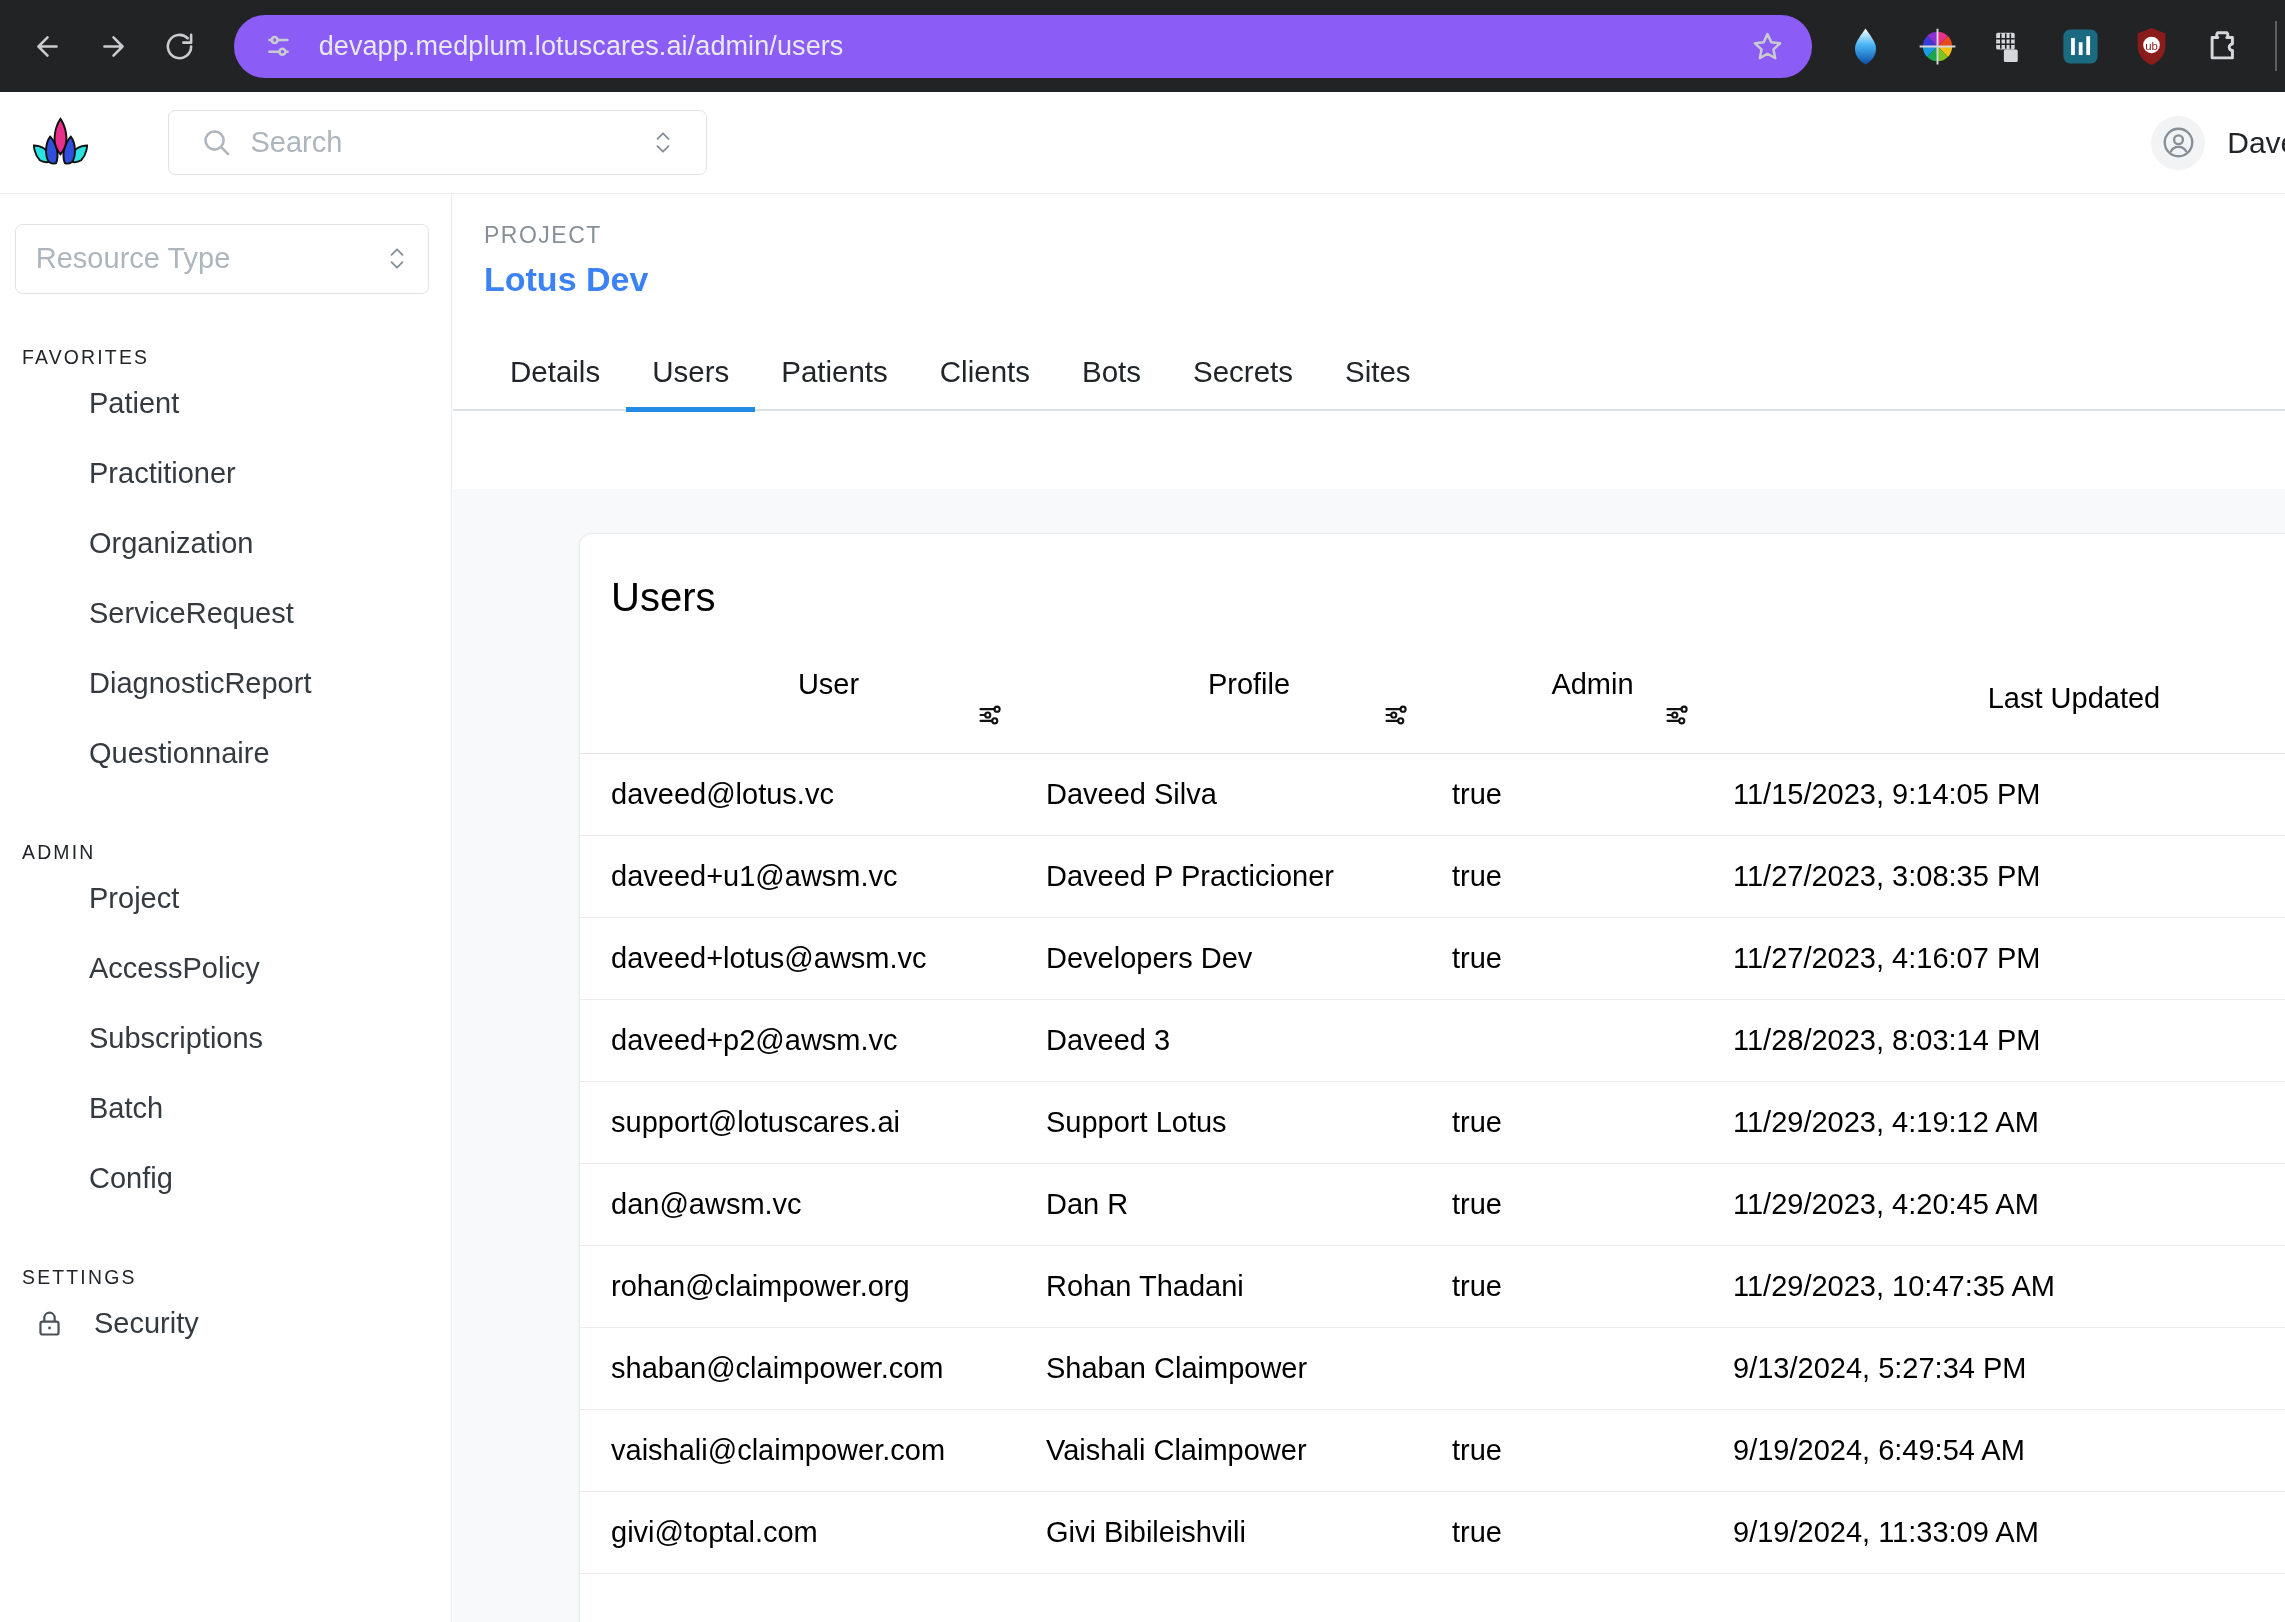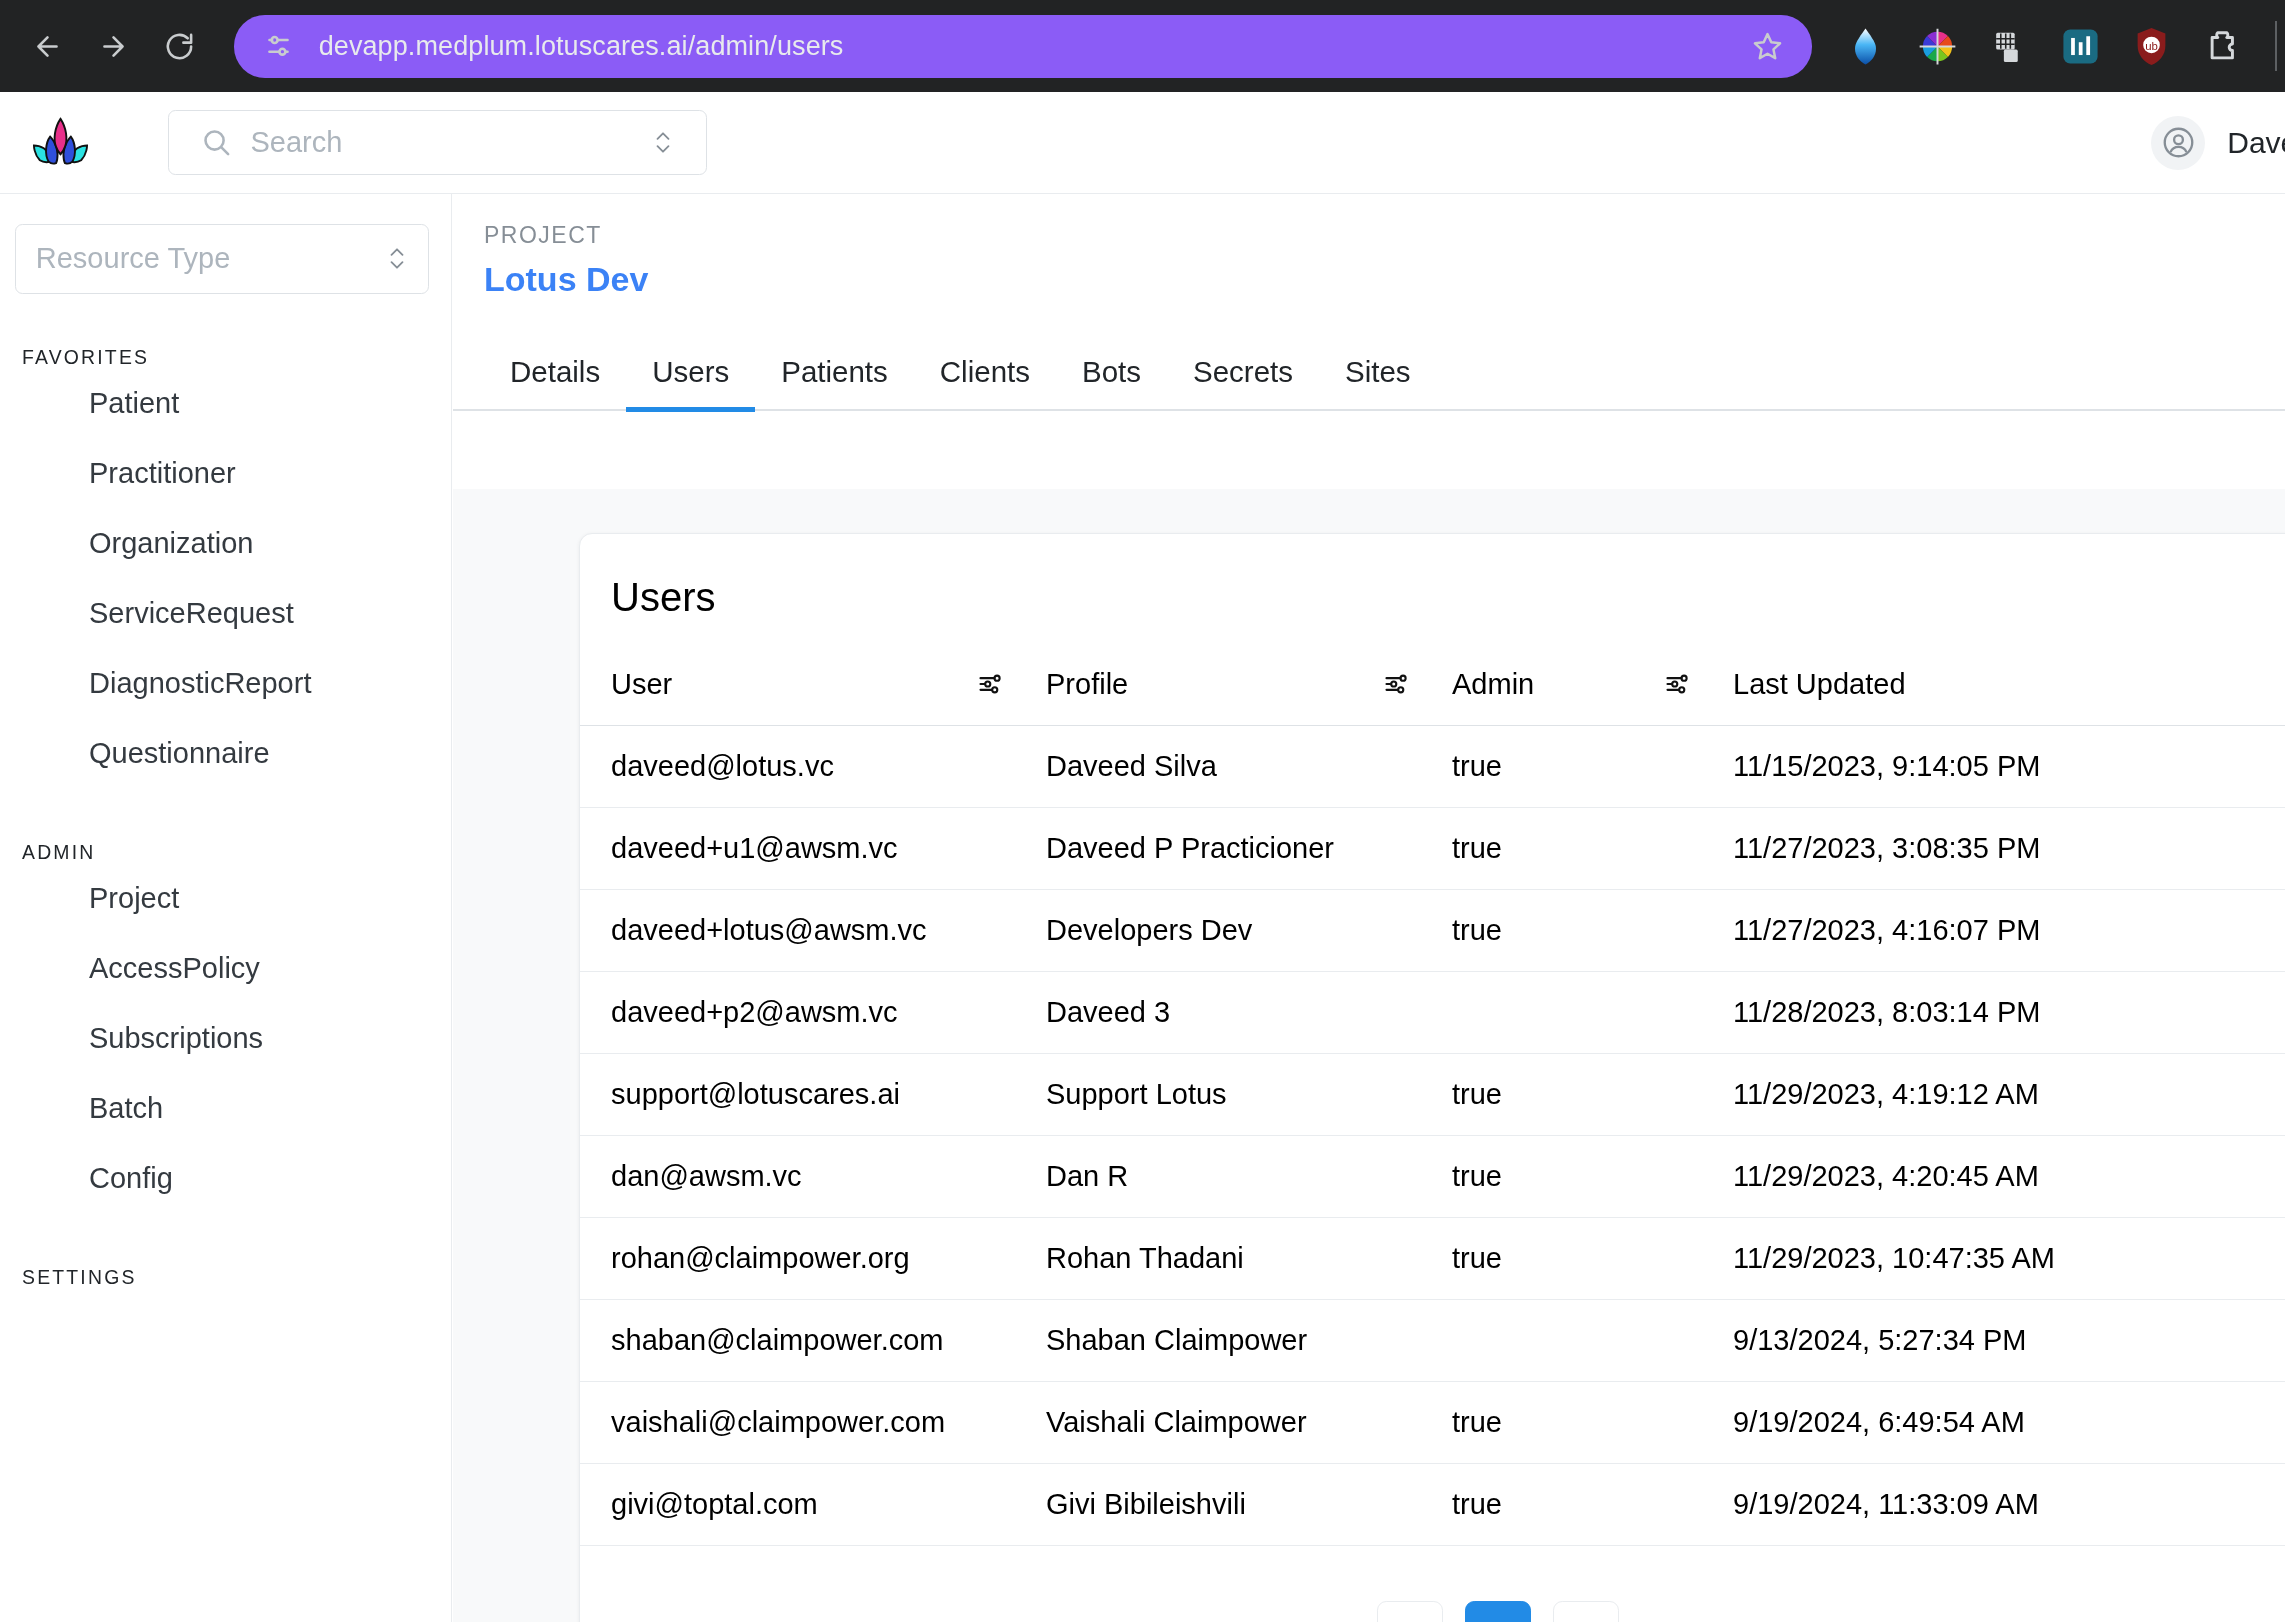--- a/index.html
+++ b/index.html
@@ -121,21 +121,21 @@
     background:#fff; border:0.9px solid #e9ecef; border-radius:13px;
     box-shadow:0 1.8px 4.6px rgba(0,0,0,.06);
   }
   .card-title{ font-size:40px; color:#000; padding:41px 0 0 31px; }
 
   table{ width:100%; border-collapse:collapse; margin-top:31px; }
   th{
     text-align:left; font-size:29px; font-weight:normal; color:#000;
     padding:16.6px 0 24px 0; border-bottom:1.8px solid #dee2e6;
   }
-  th .th-inner{ display:flex; align-items:center; }
+  th .th-inner{ display:flex; align-items:center;flex-direction:column; }
   th .th-label{ margin-left:31px; }
   .filter-icon{ margin-left:auto; margin-right:41px; cursor:pointer;
                 display:flex; align-items:center; }
   td{
     font-size:29px; color:#000; padding:24px 0 24px 0;
     border-bottom:1.8px solid #e9ecef; white-space:nowrap;
   }
   td.c-user{ padding-left:31px; }
   .col-user{ width:466px; }
   .col-profile{ width:406px; }
@@ -322,20 +322,30 @@
     <div class="nav-section-title">ADMIN</div>
     <div class="nav-item">Project</div>
     <div class="nav-item">AccessPolicy</div>
     <div class="nav-item">Subscriptions</div>
     <div class="nav-item">Batch</div>
     <div class="nav-item">Config</div>
   </div>
 
   <div>
     <div class="nav-section-title">SETTINGS</div>
+    <div class="nav-item has-icon">
+      <span class="nav-icon">
+        <svg width="31" height="31" viewBox="0 0 24 24" fill="none" stroke="#495057" stroke-width="1.7" stroke-linejoin="round">
+          <rect x="5" y="10.5" width="14" height="10" rx="1.6"></rect>
+          <path d="M8 10.5V7.6a4 4 0 0 1 8 0v2.9"></path>
+          <circle cx="12" cy="15.5" r="1.1" fill="#495057" stroke="none"></circle>
+        </svg>
+      </span>
+      <span>Security</span>
+    </div>
   </div>
 </div>
 
 <div class="main">
   <div class="project-head">
     <div class="project-kicker">PROJECT</div>
     <div class="project-title">Lotus Dev</div>
   </div>
 
   <div class="tabs">

